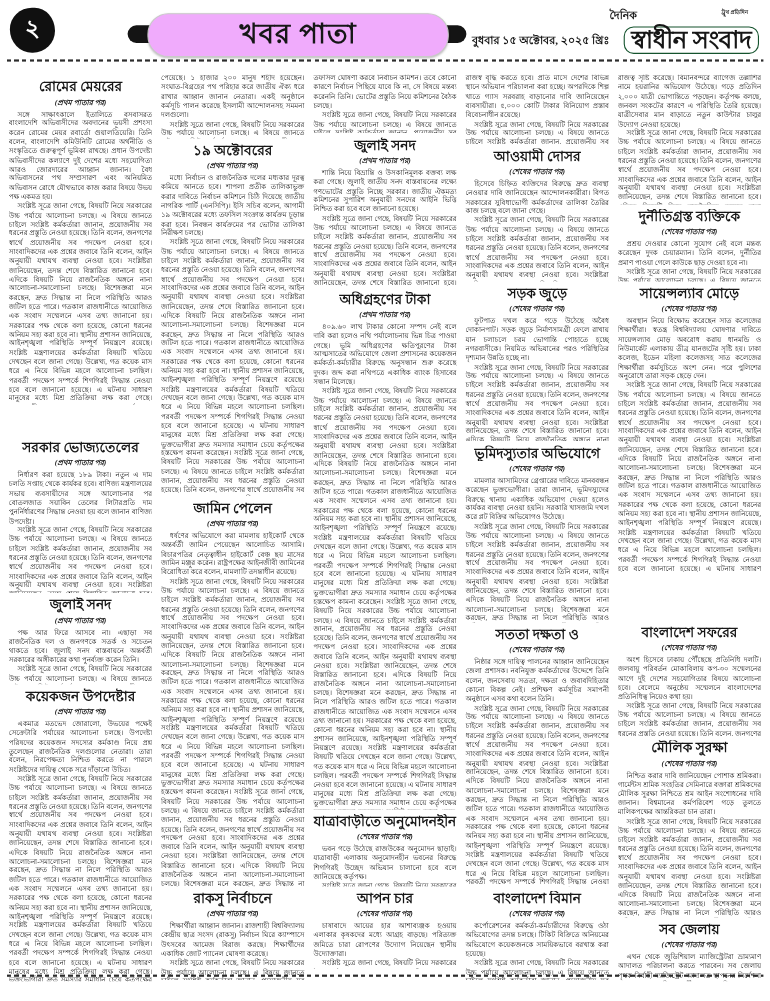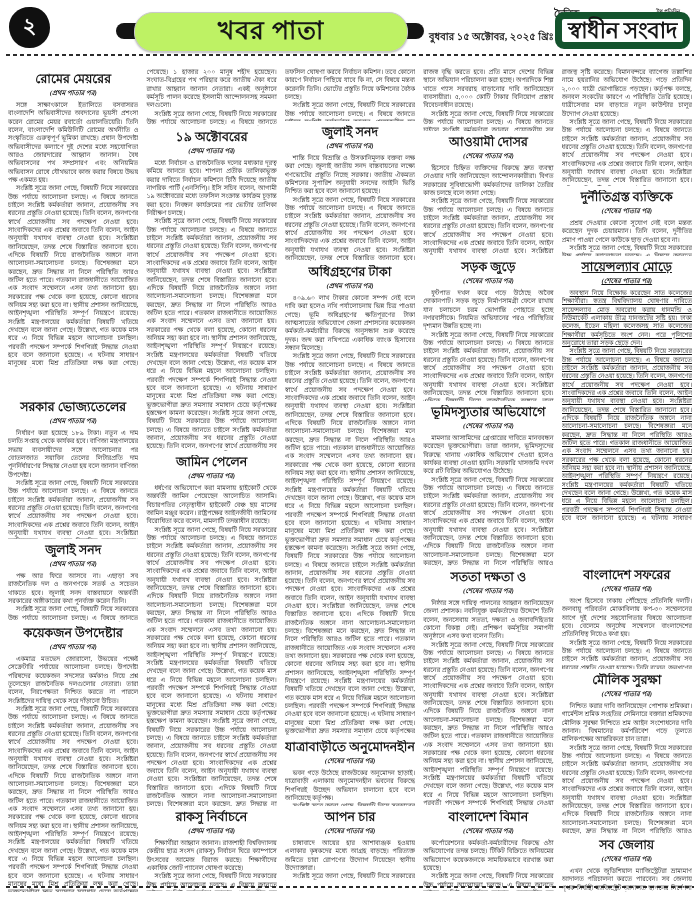--- a/index.html
+++ b/index.html
@@ -5,30 +5,30 @@
   html,body{margin:0;padding:0;background:#ffffff;}
   .page{position:relative;width:700px;height:910px;background:#fff;overflow:hidden;
         font-family:"Liberation Serif",serif;color:#161616;}
   
   .hdr{position:absolute;left:0;top:0;width:700px;height:58px;}
   .badge{position:absolute;left:9px;top:7px;width:41px;height:41px;background:#101010;
          border-radius:50% 46% 50% 50%/48% 52% 50% 52%;color:#fff;display:flex;
          align-items:center;justify-content:center;font-size:21px;font-weight:bold;}
   .title-bar{position:absolute;left:116px;top:23px;width:308px;height:16px;
              background:#141414;border-radius:8px;}
-  .title-pill{position:absolute;left:134px;top:12px;width:272px;height:38px;background:#bef264;
+  .title-pill{position:absolute;left:134px;top:12px;width:272px;height:38px;background:#f0abfc;
               border:1px solid #c9c9c9;border-radius:19px;display:flex;align-items:center;
               justify-content:center;font-size:25px;font-weight:bold;letter-spacing:1px;
               box-shadow:0 1px 2px rgba(0,0,0,.25);}
   .edition-date{position:absolute;left:429px;top:29px;font-size:10px;font-weight:bold;white-space:nowrap;}
   .masthead{position:absolute;right:10px;top:5px;width:152px;height:46px;}
   .mh-daily{position:absolute;top:1px;left:16px;font-size:10px;font-weight:bold;}
   .mh-tag{position:absolute;top:3px;right:10px;font-size:5px;font-weight:bold;}
   .mh-name{position:absolute;bottom:2px;right:0;font-size:22px;font-weight:bold;line-height:1.05;
-           background:#fff;border:7px solid #14532d;border-radius:9px;padding:0 6px;
+           background:#fff;border:1px solid #14532d;border-radius:9px;padding:0 6px;
            letter-spacing:-.3px;white-space:nowrap;}
   .dashes{position:absolute;left:6px;width:688px;height:2px;
           background:repeating-linear-gradient(90deg,#2c2c2c 0 4px,transparent 4px 7px);}
   .dashes.top{top:54px;}
   .dashes.bottom{top:886px;}
   
   .cols{position:absolute;left:8px;top:68px;width:684px;height:824px;display:flex;gap:8px;overflow:hidden;}
   .col{width:130.4px;overflow:hidden;flex:0 0 auto;}
   .block{overflow:hidden;}
   .hl{font-size:12.5px;font-weight:bold;text-align:center;line-height:1.12;margin-top:4px;
@@ -182,21 +182,21 @@
         <div class="block" style="height: 118px;">
           <p class="body noind">রাজত্ব সৃষ্টি করেছে। বিমানবন্দরে ব্যাগেজ তল্লাশির নামে হয়রানির অভিযোগ উঠেছে। গড়ে প্রতিদিন ২,০০০ যাত্রী ভোগান্তিতে পড়ছেন। কর্তৃপক্ষ বলছে, জনবল সংকটের কারণে এ পরিস্থিতি তৈরি হয়েছে। যাত্রীসেবার মান বাড়াতে নতুন কাউন্টার চালুর উদ্যোগ নেওয়া হয়েছে।</p>
           <p class="body">সংশ্লিষ্ট সূত্রে জানা গেছে, বিষয়টি নিয়ে সরকারের উচ্চ পর্যায়ে আলোচনা চলছে। এ বিষয়ে জানতে চাইলে সংশ্লিষ্ট কর্মকর্তারা জানান, প্রয়োজনীয় সব ধরনের প্রস্তুতি নেওয়া হয়েছে। তিনি বলেন, জনগণের স্বার্থে প্রয়োজনীয় সব পদক্ষেপ নেওয়া হবে। সাংবাদিকদের এক প্রশ্নের জবাবে তিনি বলেন, আইন অনুযায়ী যথাযথ ব্যবস্থা নেওয়া হবে। সংশ্লিষ্টরা জানিয়েছেন, তদন্ত শেষে বিস্তারিত জানানো হবে। এদিকে বিষয়টি নিয়ে রাজনৈতিক অঙ্গনে নানা আলোচনা-সমালোচনা চলছে। বিশেষজ্ঞরা মনে করছেন, দ্রুত সিদ্ধান্ত না নিলে পরিস্থিতি আরও জটিল হতে পারে। গতকাল রাজধানীতে আয়োজিত এক সংবাদ সম্মেলনে এসব তথ্য জানানো হয়। সরকারের পক্ষ থেকে বলা হয়েছে, কোনো ধরনের অনিয়ম সহ্য করা হবে না। স্থানীয় প্রশাসন জানিয়েছে, আইনশৃঙ্খলা পরিস্থিতি সম্পূর্ণ নিয়ন্ত্রণে রয়েছে। সংশ্লিষ্ট মন্ত্রণালয়ের কর্মকর্তারা বিষয়টি খতিয়ে দেখছেন বলে জানা গেছে। উল্লেখ্য, গত কয়েক মাস ধরে এ নিয়ে বিভিন্ন মহলে আলোচনা চলছিল। পরবর্তী পদক্ষেপ সম্পর্কে শিগগিরই সিদ্ধান্ত নেওয়া হবে বলে জানানো হয়েছে। এ ঘটনায় সাধারণ মানুষের মধ্যে মিশ্র প্রতিক্রিয়া লক্ষ করা গেছে। ভুক্তভোগীরা দ্রুত সমস্যার সমাধান চেয়ে কর্তৃপক্ষের হস্তক্ষেপ কামনা করেছেন। সংশ্লিষ্ট সূত্রে জানা গেছে, বিষয়টি নিয়ে সরকারের উচ্চ পর্যায়ে আলোচনা চলছে। এ বিষয়ে জানতে চাইলে সংশ্লিষ্ট কর্মকর্তারা জানান, প্রয়োজনীয় সব ধরনের প্রস্তুতি নেওয়া হয়েছে। তিনি বলেন, জনগণের স্বার্থে প্রয়োজনীয় সব পদক্ষেপ নেওয়া হবে। সাংবাদিকদের এক প্রশ্নের জবাবে তিনি বলেন, আইন অনুযায়ী যথাযথ ব্যবস্থা নেওয়া হবে। সংশ্লিষ্টরা জানিয়েছেন, তদন্ত শেষে বিস্তারিত জানানো হবে। এদিকে বিষয়টি নিয়ে রাজনৈতিক অঙ্গনে নানা আলোচনা-সমালোচনা চলছে। বিশেষজ্ঞরা মনে করছেন, দ্রুত সিদ্ধান্ত না নিলে পরিস্থিতি আরও জটিল হতে পারে। গতকাল রাজধানীতে আয়োজিত এক সংবাদ সম্মেলনে এসব তথ্য জানানো হয়। সরকারের পক্ষ থেকে বলা হয়েছে, কোনো ধরনের অনিয়ম সহ্য করা হবে না। স্থানীয় প্রশাসন জানিয়েছে, আইনশৃঙ্খলা পরিস্থিতি সম্পূর্ণ নিয়ন্ত্রণে রয়েছে। সংশ্লিষ্ট মন্ত্রণালয়ের কর্মকর্তারা বিষয়টি খতিয়ে দেখছেন বলে জানা গেছে। উল্লেখ্য, গত কয়েক মাস ধরে এ নিয়ে বিভিন্ন মহলে আলোচনা চলছিল। পরবর্তী পদক্ষেপ সম্পর্কে শিগগিরই সিদ্ধান্ত নেওয়া হবে বলে জানানো হয়েছে। এ ঘটনায় সাধারণ মানুষের মধ্যে মিশ্র প্রতিক্রিয়া লক্ষ করা গেছে। ভুক্তভোগীরা দ্রুত সমস্যার সমাধান চেয়ে কর্তৃপক্ষের হস্তক্ষেপ কামনা করেছেন। সংশ্লিষ্ট সূত্রে জানা গেছে, বিষয়টি নিয়ে সরকারের উচ্চ পর্যায়ে আলোচনা চলছে। এ বিষয়ে জানতে চাইলে সংশ্লিষ্ট কর্মকর্তারা জানান, প্রয়োজনীয় সব ধরনের প্রস্তুতি নেওয়া হয়েছে। তিনি বলেন, জনগণের স্বার্থে প্রয়োজনীয় সব পদক্ষেপ নেওয়া হবে। সাংবাদিকদের এক প্রশ্নের জবাবে তিনি বলেন, আইন অনুযায়ী যথাযথ ব্যবস্থা নেওয়া হবে। সংশ্লিষ্টরা জানিয়েছেন, তদন্ত শেষে বিস্তারিত জানানো হবে। এদিকে বিষয়টি নিয়ে রাজনৈতিক অঙ্গনে নানা আলোচনা-সমালোচনা চলছে। বিশেষজ্ঞরা মনে করছেন, দ্রুত সিদ্ধান্ত না নিলে পরিস্থিতি আরও জটিল হতে পারে। গতকাল রাজধানীতে আয়োজিত এক সংবাদ সম্মেলনে এসব তথ্য জানানো হয়। সরকারের পক্ষ থেকে বলা হয়েছে, কোনো ধরনের অনিয়ম সহ্য করা হবে না। স্থানীয় প্রশাসন জানিয়েছে, আইনশৃঙ্খলা পরিস্থিতি সম্পূর্ণ নিয়ন্ত্রণে রয়েছে। সংশ্লিষ্ট মন্ত্রণালয়ের কর্মকর্তারা বিষয়টি খতিয়ে দেখছেন বলে জানা গেছে। উল্লেখ্য, গত কয়েক মাস ধরে এ নিয়ে বিভিন্ন মহলে আলোচনা চলছিল। পরবর্তী পদক্ষেপ সম্পর্কে শিগগিরই সিদ্ধান্ত নেওয়া হবে বলে জানানো হয়েছে। এ ঘটনায় সাধারণ মানুষের মধ্যে মিশ্র প্রতিক্রিয়া লক্ষ করা গেছে। ভুক্তভোগীরা দ্রুত সমস্যার সমাধান চেয়ে কর্তৃপক্ষের হস্তক্ষেপ কামনা করেছেন।</p>
         </div>
         <div class="block" style="height: 70px;">
           <div class="hl">দুর্নীতিগ্রস্ত ব্যক্তিকে</div>
           <div class="sub">(শেষের পাতার পর)</div>
           <p class="body">প্রশ্রয় দেওয়ার কোনো সুযোগ নেই বলে মন্তব্য করেছেন দুদক চেয়ারম্যান। তিনি বলেন, দুর্নীতির প্রমাণ পাওয়া গেলে কাউকে ছাড় দেওয়া হবে না।</p>
           <p class="body">সংশ্লিষ্ট সূত্রে জানা গেছে, বিষয়টি নিয়ে সরকারের উচ্চ পর্যায়ে আলোচনা চলছে। এ বিষয়ে জানতে চাইলে সংশ্লিষ্ট কর্মকর্তারা জানান, প্রয়োজনীয় সব ধরনের প্রস্তুতি নেওয়া হয়েছে। তিনি বলেন, জনগণের স্বার্থে প্রয়োজনীয় সব পদক্ষেপ নেওয়া হবে। সাংবাদিকদের এক প্রশ্নের জবাবে তিনি বলেন, আইন অনুযায়ী যথাযথ ব্যবস্থা নেওয়া হবে। সংশ্লিষ্টরা জানিয়েছেন, তদন্ত শেষে বিস্তারিত জানানো হবে। এদিকে বিষয়টি নিয়ে রাজনৈতিক অঙ্গনে নানা আলোচনা-সমালোচনা চলছে। বিশেষজ্ঞরা মনে করছেন, দ্রুত সিদ্ধান্ত না নিলে পরিস্থিতি আরও জটিল হতে পারে। গতকাল রাজধানীতে আয়োজিত এক সংবাদ সম্মেলনে এসব তথ্য জানানো হয়। সরকারের পক্ষ থেকে বলা হয়েছে, কোনো ধরনের অনিয়ম সহ্য করা হবে না। স্থানীয় প্রশাসন জানিয়েছে, আইনশৃঙ্খলা পরিস্থিতি সম্পূর্ণ নিয়ন্ত্রণে রয়েছে। সংশ্লিষ্ট মন্ত্রণালয়ের কর্মকর্তারা বিষয়টি খতিয়ে দেখছেন বলে জানা গেছে। উল্লেখ্য, গত কয়েক মাস ধরে এ নিয়ে বিভিন্ন মহলে আলোচনা চলছিল। পরবর্তী পদক্ষেপ সম্পর্কে শিগগিরই সিদ্ধান্ত নেওয়া হবে বলে জানানো হয়েছে। এ ঘটনায় সাধারণ মানুষের মধ্যে মিশ্র প্রতিক্রিয়া লক্ষ করা গেছে। ভুক্তভোগীরা দ্রুত সমস্যার সমাধান চেয়ে কর্তৃপক্ষের হস্তক্ষেপ কামনা করেছেন। সংশ্লিষ্ট সূত্রে জানা গেছে, বিষয়টি নিয়ে সরকারের উচ্চ পর্যায়ে আলোচনা চলছে। এ বিষয়ে জানতে চাইলে সংশ্লিষ্ট কর্মকর্তারা জানান, প্রয়োজনীয় সব ধরনের প্রস্তুতি নেওয়া হয়েছে। তিনি বলেন, জনগণের স্বার্থে প্রয়োজনীয় সব পদক্ষেপ নেওয়া হবে। সাংবাদিকদের এক প্রশ্নের জবাবে তিনি বলেন, আইন অনুযায়ী যথাযথ ব্যবস্থা নেওয়া হবে। সংশ্লিষ্টরা জানিয়েছেন, তদন্ত শেষে বিস্তারিত জানানো হবে। এদিকে বিষয়টি নিয়ে রাজনৈতিক অঙ্গনে নানা আলোচনা-সমালোচনা চলছে। বিশেষজ্ঞরা মনে করছেন, দ্রুত সিদ্ধান্ত না নিলে পরিস্থিতি আরও জটিল হতে পারে। গতকাল রাজধানীতে আয়োজিত এক সংবাদ সম্মেলনে এসব তথ্য জানানো হয়। সরকারের পক্ষ থেকে বলা হয়েছে, কোনো ধরনের অনিয়ম সহ্য করা হবে না। স্থানীয় প্রশাসন জানিয়েছে, আইনশৃঙ্খলা পরিস্থিতি সম্পূর্ণ নিয়ন্ত্রণে রয়েছে। সংশ্লিষ্ট মন্ত্রণালয়ের কর্মকর্তারা বিষয়টি খতিয়ে দেখছেন বলে জানা গেছে। উল্লেখ্য, গত কয়েক মাস ধরে এ নিয়ে বিভিন্ন মহলে আলোচনা চলছিল। পরবর্তী পদক্ষেপ সম্পর্কে শিগগিরই সিদ্ধান্ত নেওয়া হবে বলে জানানো হয়েছে। এ ঘটনায় সাধারণ মানুষের মধ্যে মিশ্র প্রতিক্রিয়া লক্ষ করা গেছে। ভুক্তভোগীরা দ্রুত সমস্যার সমাধান চেয়ে কর্তৃপক্ষের হস্তক্ষেপ কামনা করেছেন। সংশ্লিষ্ট সূত্রে জানা গেছে, বিষয়টি নিয়ে সরকারের উচ্চ পর্যায়ে আলোচনা চলছে। এ বিষয়ে জানতে চাইলে সংশ্লিষ্ট কর্মকর্তারা জানান, প্রয়োজনীয় সব ধরনের প্রস্তুতি নেওয়া হয়েছে। তিনি বলেন, জনগণের স্বার্থে প্রয়োজনীয় সব পদক্ষেপ নেওয়া হবে। সাংবাদিকদের এক প্রশ্নের জবাবে তিনি বলেন, আইন অনুযায়ী যথাযথ ব্যবস্থা নেওয়া হবে। সংশ্লিষ্টরা জানিয়েছেন, তদন্ত শেষে বিস্তারিত জানানো হবে। এদিকে বিষয়টি নিয়ে রাজনৈতিক অঙ্গনে নানা আলোচনা-সমালোচনা চলছে। বিশেষজ্ঞরা মনে করছেন, দ্রুত সিদ্ধান্ত না নিলে পরিস্থিতি আরও জটিল হতে পারে। গতকাল রাজধানীতে আয়োজিত এক সংবাদ সম্মেলনে এসব তথ্য জানানো হয়। সরকারের পক্ষ থেকে বলা হয়েছে, কোনো ধরনের অনিয়ম সহ্য করা হবে না। স্থানীয় প্রশাসন জানিয়েছে, আইনশৃঙ্খলা পরিস্থিতি সম্পূর্ণ নিয়ন্ত্রণে রয়েছে। সংশ্লিষ্ট মন্ত্রণালয়ের কর্মকর্তারা বিষয়টি খতিয়ে দেখছেন বলে জানা গেছে। উল্লেখ্য, গত কয়েক মাস ধরে এ নিয়ে বিভিন্ন মহলে আলোচনা চলছিল। পরবর্তী পদক্ষেপ সম্পর্কে শিগগিরই সিদ্ধান্ত নেওয়া হবে বলে জানানো হয়েছে। এ ঘটনায় সাধারণ মানুষের মধ্যে মিশ্র প্রতিক্রিয়া লক্ষ করা গেছে। ভুক্তভোগীরা দ্রুত সমস্যার সমাধান চেয়ে কর্তৃপক্ষের হস্তক্ষেপ কামনা করেছেন।</p>
         </div>
-        <div class="block" style="height: 265px; text-decoration: underline;">
+        <div class="block" style="height: 265px;">
           <div class="hl">সায়েন্সল্যাব মোড়ে</div>
           <div class="sub">(শেষের পাতার পর)</div>
           <p class="body">অবস্থান নিয়ে বিক্ষোভ করেছেন সাত কলেজের শিক্ষার্থীরা। স্বতন্ত্র বিশ্ববিদ্যালয় ঘোষণার দাবিতে সায়েন্সল্যাব মোড় অবরোধ করায় ধানমন্ডি ও নিউমার্কেট এলাকায় তীব্র যানজটের সৃষ্টি হয়। ঢাকা কলেজ, ইডেন মহিলা কলেজসহ সাত কলেজের শিক্ষার্থীরা কর্মসূচিতে অংশ নেন। পরে পুলিশের অনুরোধে তারা সড়ক ছেড়ে দেন।</p>
           <p class="body">সংশ্লিষ্ট সূত্রে জানা গেছে, বিষয়টি নিয়ে সরকারের উচ্চ পর্যায়ে আলোচনা চলছে। এ বিষয়ে জানতে চাইলে সংশ্লিষ্ট কর্মকর্তারা জানান, প্রয়োজনীয় সব ধরনের প্রস্তুতি নেওয়া হয়েছে। তিনি বলেন, জনগণের স্বার্থে প্রয়োজনীয় সব পদক্ষেপ নেওয়া হবে। সাংবাদিকদের এক প্রশ্নের জবাবে তিনি বলেন, আইন অনুযায়ী যথাযথ ব্যবস্থা নেওয়া হবে। সংশ্লিষ্টরা জানিয়েছেন, তদন্ত শেষে বিস্তারিত জানানো হবে। এদিকে বিষয়টি নিয়ে রাজনৈতিক অঙ্গনে নানা আলোচনা-সমালোচনা চলছে। বিশেষজ্ঞরা মনে করছেন, দ্রুত সিদ্ধান্ত না নিলে পরিস্থিতি আরও জটিল হতে পারে। গতকাল রাজধানীতে আয়োজিত এক সংবাদ সম্মেলনে এসব তথ্য জানানো হয়। সরকারের পক্ষ থেকে বলা হয়েছে, কোনো ধরনের অনিয়ম সহ্য করা হবে না। স্থানীয় প্রশাসন জানিয়েছে, আইনশৃঙ্খলা পরিস্থিতি সম্পূর্ণ নিয়ন্ত্রণে রয়েছে। সংশ্লিষ্ট মন্ত্রণালয়ের কর্মকর্তারা বিষয়টি খতিয়ে দেখছেন বলে জানা গেছে। উল্লেখ্য, গত কয়েক মাস ধরে এ নিয়ে বিভিন্ন মহলে আলোচনা চলছিল। পরবর্তী পদক্ষেপ সম্পর্কে শিগগিরই সিদ্ধান্ত নেওয়া হবে বলে জানানো হয়েছে। এ ঘটনায় সাধারণ মানুষের মধ্যে মিশ্র প্রতিক্রিয়া লক্ষ করা গেছে। ভুক্তভোগীরা দ্রুত সমস্যার সমাধান চেয়ে কর্তৃপক্ষের হস্তক্ষেপ কামনা করেছেন। সংশ্লিষ্ট সূত্রে জানা গেছে, বিষয়টি নিয়ে সরকারের উচ্চ পর্যায়ে আলোচনা চলছে। এ বিষয়ে জানতে চাইলে সংশ্লিষ্ট কর্মকর্তারা জানান, প্রয়োজনীয় সব ধরনের প্রস্তুতি নেওয়া হয়েছে। তিনি বলেন, জনগণের স্বার্থে প্রয়োজনীয় সব পদক্ষেপ নেওয়া হবে। সাংবাদিকদের এক প্রশ্নের জবাবে তিনি বলেন, আইন অনুযায়ী যথাযথ ব্যবস্থা নেওয়া হবে। সংশ্লিষ্টরা জানিয়েছেন, তদন্ত শেষে বিস্তারিত জানানো হবে। এদিকে বিষয়টি নিয়ে রাজনৈতিক অঙ্গনে নানা আলোচনা-সমালোচনা চলছে। বিশেষজ্ঞরা মনে করছেন, দ্রুত সিদ্ধান্ত না নিলে পরিস্থিতি আরও জটিল হতে পারে। গতকাল রাজধানীতে আয়োজিত এক সংবাদ সম্মেলনে এসব তথ্য জানানো হয়। সরকারের পক্ষ থেকে বলা হয়েছে, কোনো ধরনের অনিয়ম সহ্য করা হবে না। স্থানীয় প্রশাসন জানিয়েছে, আইনশৃঙ্খলা পরিস্থিতি সম্পূর্ণ নিয়ন্ত্রণে রয়েছে। সংশ্লিষ্ট মন্ত্রণালয়ের কর্মকর্তারা বিষয়টি খতিয়ে দেখছেন বলে জানা গেছে। উল্লেখ্য, গত কয়েক মাস ধরে এ নিয়ে বিভিন্ন মহলে আলোচনা চলছিল। পরবর্তী পদক্ষেপ সম্পর্কে শিগগিরই সিদ্ধান্ত নেওয়া হবে বলে জানানো হয়েছে। এ ঘটনায় সাধারণ মানুষের মধ্যে মিশ্র প্রতিক্রিয়া লক্ষ করা গেছে। ভুক্তভোগীরা দ্রুত সমস্যার সমাধান চেয়ে কর্তৃপক্ষের হস্তক্ষেপ কামনা করেছেন। সংশ্লিষ্ট সূত্রে জানা গেছে, বিষয়টি নিয়ে সরকারের উচ্চ পর্যায়ে আলোচনা চলছে। এ বিষয়ে জানতে চাইলে সংশ্লিষ্ট কর্মকর্তারা জানান, প্রয়োজনীয় সব ধরনের প্রস্তুতি নেওয়া হয়েছে। তিনি বলেন, জনগণের স্বার্থে প্রয়োজনীয় সব পদক্ষেপ নেওয়া হবে। সাংবাদিকদের এক প্রশ্নের জবাবে তিনি বলেন, আইন অনুযায়ী যথাযথ ব্যবস্থা নেওয়া হবে। সংশ্লিষ্টরা জানিয়েছেন, তদন্ত শেষে বিস্তারিত জানানো হবে। এদিকে বিষয়টি নিয়ে রাজনৈতিক অঙ্গনে নানা আলোচনা-সমালোচনা চলছে। বিশেষজ্ঞরা মনে করছেন, দ্রুত সিদ্ধান্ত না নিলে পরিস্থিতি আরও জটিল হতে পারে। গতকাল রাজধানীতে আয়োজিত এক সংবাদ সম্মেলনে এসব তথ্য জানানো হয়। সরকারের পক্ষ থেকে বলা হয়েছে, কোনো ধরনের অনিয়ম সহ্য করা হবে না। স্থানীয় প্রশাসন জানিয়েছে, আইনশৃঙ্খলা পরিস্থিতি সম্পূর্ণ নিয়ন্ত্রণে রয়েছে। সংশ্লিষ্ট মন্ত্রণালয়ের কর্মকর্তারা বিষয়টি খতিয়ে দেখছেন বলে জানা গেছে। উল্লেখ্য, গত কয়েক মাস ধরে এ নিয়ে বিভিন্ন মহলে আলোচনা চলছিল। পরবর্তী পদক্ষেপ সম্পর্কে শিগগিরই সিদ্ধান্ত নেওয়া হবে বলে জানানো হয়েছে। এ ঘটনায় সাধারণ মানুষের মধ্যে মিশ্র প্রতিক্রিয়া লক্ষ করা গেছে। ভুক্তভোগীরা দ্রুত সমস্যার সমাধান চেয়ে কর্তৃপক্ষের হস্তক্ষেপ কামনা করেছেন।</p>
         </div>
         <div class="block" style="height: 105px; margin-top: 43px;">
           <div class="hl">বাংলাদেশ সফরের</div>
           <div class="sub">(শেষের পাতার পর)</div>
           <p class="body">অংশ হিসেবে ঢাকায় পৌঁছেছে প্রতিনিধি দলটি। জলবায়ু পরিবর্তন মোকাবিলায় কপ-৩০ সম্মেলনের আগে দুই দেশের সহযোগিতার বিষয়ে আলোচনা হবে। বেলেমে অনুষ্ঠেয় সম্মেলনে বাংলাদেশের প্রতিনিধিত্ব নিয়েও কথা হয়।</p>
           <p class="body">সংশ্লিষ্ট সূত্রে জানা গেছে, বিষয়টি নিয়ে সরকারের উচ্চ পর্যায়ে আলোচনা চলছে। এ বিষয়ে জানতে চাইলে সংশ্লিষ্ট কর্মকর্তারা জানান, প্রয়োজনীয় সব ধরনের প্রস্তুতি নেওয়া হয়েছে। তিনি বলেন, জনগণের স্বার্থে প্রয়োজনীয় সব পদক্ষেপ নেওয়া হবে। সাংবাদিকদের এক প্রশ্নের জবাবে তিনি বলেন, আইন অনুযায়ী যথাযথ ব্যবস্থা নেওয়া হবে। সংশ্লিষ্টরা জানিয়েছেন, তদন্ত শেষে বিস্তারিত জানানো হবে। এদিকে বিষয়টি নিয়ে রাজনৈতিক অঙ্গনে নানা আলোচনা-সমালোচনা চলছে। বিশেষজ্ঞরা মনে করছেন, দ্রুত সিদ্ধান্ত না নিলে পরিস্থিতি আরও জটিল হতে পারে। গতকাল রাজধানীতে আয়োজিত এক সংবাদ সম্মেলনে এসব তথ্য জানানো হয়। সরকারের পক্ষ থেকে বলা হয়েছে, কোনো ধরনের অনিয়ম সহ্য করা হবে না। স্থানীয় প্রশাসন জানিয়েছে, আইনশৃঙ্খলা পরিস্থিতি সম্পূর্ণ নিয়ন্ত্রণে রয়েছে। সংশ্লিষ্ট মন্ত্রণালয়ের কর্মকর্তারা বিষয়টি খতিয়ে দেখছেন বলে জানা গেছে। উল্লেখ্য, গত কয়েক মাস ধরে এ নিয়ে বিভিন্ন মহলে আলোচনা চলছিল। পরবর্তী পদক্ষেপ সম্পর্কে শিগগিরই সিদ্ধান্ত নেওয়া হবে বলে জানানো হয়েছে। এ ঘটনায় সাধারণ মানুষের মধ্যে মিশ্র প্রতিক্রিয়া লক্ষ করা গেছে। ভুক্তভোগীরা দ্রুত সমস্যার সমাধান চেয়ে কর্তৃপক্ষের হস্তক্ষেপ কামনা করেছেন। সংশ্লিষ্ট সূত্রে জানা গেছে, বিষয়টি নিয়ে সরকারের উচ্চ পর্যায়ে আলোচনা চলছে। এ বিষয়ে জানতে চাইলে সংশ্লিষ্ট কর্মকর্তারা জানান, প্রয়োজনীয় সব ধরনের প্রস্তুতি নেওয়া হয়েছে। তিনি বলেন, জনগণের স্বার্থে প্রয়োজনীয় সব পদক্ষেপ নেওয়া হবে। সাংবাদিকদের এক প্রশ্নের জবাবে তিনি বলেন, আইন অনুযায়ী যথাযথ ব্যবস্থা নেওয়া হবে। সংশ্লিষ্টরা জানিয়েছেন, তদন্ত শেষে বিস্তারিত জানানো হবে। এদিকে বিষয়টি নিয়ে রাজনৈতিক অঙ্গনে নানা আলোচনা-সমালোচনা চলছে। বিশেষজ্ঞরা মনে করছেন, দ্রুত সিদ্ধান্ত না নিলে পরিস্থিতি আরও জটিল হতে পারে। গতকাল রাজধানীতে আয়োজিত এক সংবাদ সম্মেলনে এসব তথ্য জানানো হয়। সরকারের পক্ষ থেকে বলা হয়েছে, কোনো ধরনের অনিয়ম সহ্য করা হবে না। স্থানীয় প্রশাসন জানিয়েছে, আইনশৃঙ্খলা পরিস্থিতি সম্পূর্ণ নিয়ন্ত্রণে রয়েছে। সংশ্লিষ্ট মন্ত্রণালয়ের কর্মকর্তারা বিষয়টি খতিয়ে দেখছেন বলে জানা গেছে। উল্লেখ্য, গত কয়েক মাস ধরে এ নিয়ে বিভিন্ন মহলে আলোচনা চলছিল। পরবর্তী পদক্ষেপ সম্পর্কে শিগগিরই সিদ্ধান্ত নেওয়া হবে বলে জানানো হয়েছে। এ ঘটনায় সাধারণ মানুষের মধ্যে মিশ্র প্রতিক্রিয়া লক্ষ করা গেছে। ভুক্তভোগীরা দ্রুত সমস্যার সমাধান চেয়ে কর্তৃপক্ষের হস্তক্ষেপ কামনা করেছেন। সংশ্লিষ্ট সূত্রে জানা গেছে, বিষয়টি নিয়ে সরকারের উচ্চ পর্যায়ে আলোচনা চলছে। এ বিষয়ে জানতে চাইলে সংশ্লিষ্ট কর্মকর্তারা জানান, প্রয়োজনীয় সব ধরনের প্রস্তুতি নেওয়া হয়েছে। তিনি বলেন, জনগণের স্বার্থে প্রয়োজনীয় সব পদক্ষেপ নেওয়া হবে। সাংবাদিকদের এক প্রশ্নের জবাবে তিনি বলেন, আইন অনুযায়ী যথাযথ ব্যবস্থা নেওয়া হবে। সংশ্লিষ্টরা জানিয়েছেন, তদন্ত শেষে বিস্তারিত জানানো হবে। এদিকে বিষয়টি নিয়ে রাজনৈতিক অঙ্গনে নানা আলোচনা-সমালোচনা চলছে। বিশেষজ্ঞরা মনে করছেন, দ্রুত সিদ্ধান্ত না নিলে পরিস্থিতি আরও জটিল হতে পারে। গতকাল রাজধানীতে আয়োজিত এক সংবাদ সম্মেলনে এসব তথ্য জানানো হয়। সরকারের পক্ষ থেকে বলা হয়েছে, কোনো ধরনের অনিয়ম সহ্য করা হবে না। স্থানীয় প্রশাসন জানিয়েছে, আইনশৃঙ্খলা পরিস্থিতি সম্পূর্ণ নিয়ন্ত্রণে রয়েছে। সংশ্লিষ্ট মন্ত্রণালয়ের কর্মকর্তারা বিষয়টি খতিয়ে দেখছেন বলে জানা গেছে। উল্লেখ্য, গত কয়েক মাস ধরে এ নিয়ে বিভিন্ন মহলে আলোচনা চলছিল। পরবর্তী পদক্ষেপ সম্পর্কে শিগগিরই সিদ্ধান্ত নেওয়া হবে বলে জানানো হয়েছে। এ ঘটনায় সাধারণ মানুষের মধ্যে মিশ্র প্রতিক্রিয়া লক্ষ করা গেছে। ভুক্তভোগীরা দ্রুত সমস্যার সমাধান চেয়ে কর্তৃপক্ষের হস্তক্ষেপ কামনা করেছেন।</p>

